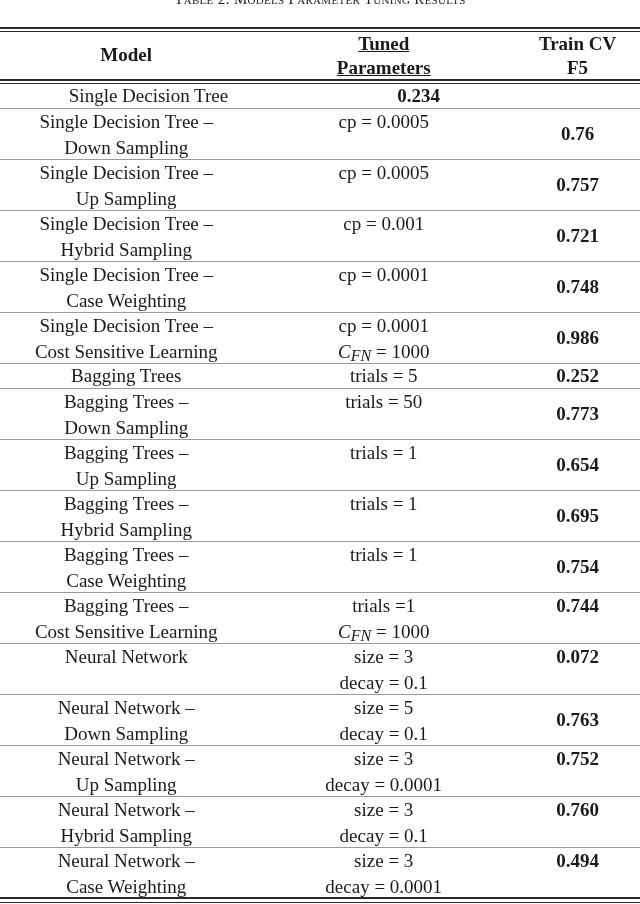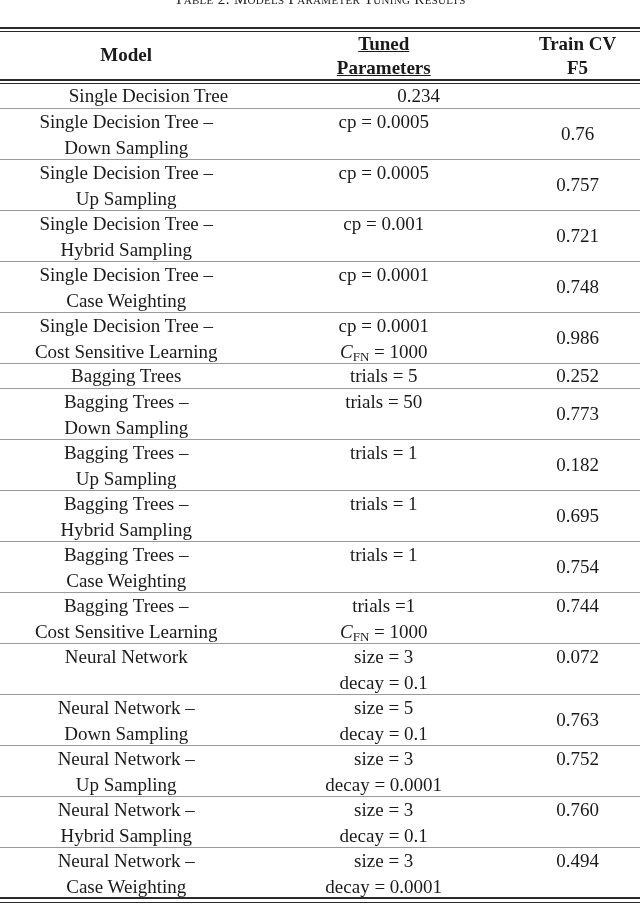--- a/index.html
+++ b/index.html
@@ -8,29 +8,29 @@
   .caption { position:absolute; top:-9px; left:0; width:640px; text-align:center;
              font-size:15px; letter-spacing:0.3px; font-variant:small-caps; color:#222; }
   .tbl { position:absolute; left:0; top:27px; width:640px; }
   .dbl { height:2px; border-top:2px solid #2a2a2a; border-bottom:1px solid #2a2a2a; margin:0; }
   .dbl.top { height:2px; }
   .row { display:flex; position:relative; border-bottom:1.5px solid #9a9a9a; box-sizing:border-box;gap:48px; }
   .row.last { border-bottom:none; }
   .cell { box-sizing:border-box; font-size:19px; line-height:25.5px; text-align:center; }
   .c1 { width:297px; }
   .c2 { width:196px; }
-  .c3 { width:147px; }
+  .c3 { width:147px;font-weight:bold; }
   .hdr .cell { font-weight:bold; font-size:19px; line-height:24px; }
   .hdr { height:47px; border-bottom:none; }
   .hdr .c1 { padding-top:11px; }
   .hdr .c2 { padding-top:0px;text-decoration:underline; }
   .hdr .c3 { padding-top:0px; }
   .vcenter { display:flex; align-items:center; justify-content:center; }
   .it { font-style:italic; }
-  .sub { font-size:13px; vertical-align:-3px; }
+  .sub { font-size:16px; font-style:italic; vertical-align:-3px; }
   .one { height:25px;align-items:flex-end; }
   .two { height:51px; }
   .bottom { position:absolute; left:0; top:897px; width:640px; height:3px;
             border-top:2px solid #2a2a2a; border-bottom:1px solid #2a2a2a; }
 </style>
 </head>
 <body>
 
 <div class="caption">Table 2: Models Parameter Tuning Results</div>
 
@@ -139,21 +139,21 @@
       </div>
       <div class="row two">
         <div class="cell c1">
           <div>Bagging Trees –</div>
           <div>Up Sampling</div>
         </div>
         <div class="cell c2">
           <div>trials = 1</div>
         </div>
         <div class="cell c3 vcenter">
-          <span>0.182</span>
+          <span>0.654</span>
         </div>
       </div>
       <div class="row two">
         <div class="cell c1">
           <div>Bagging Trees –</div>
           <div>Hybrid Sampling</div>
         </div>
         <div class="cell c2">
           <div>trials = 1</div>
         </div>

